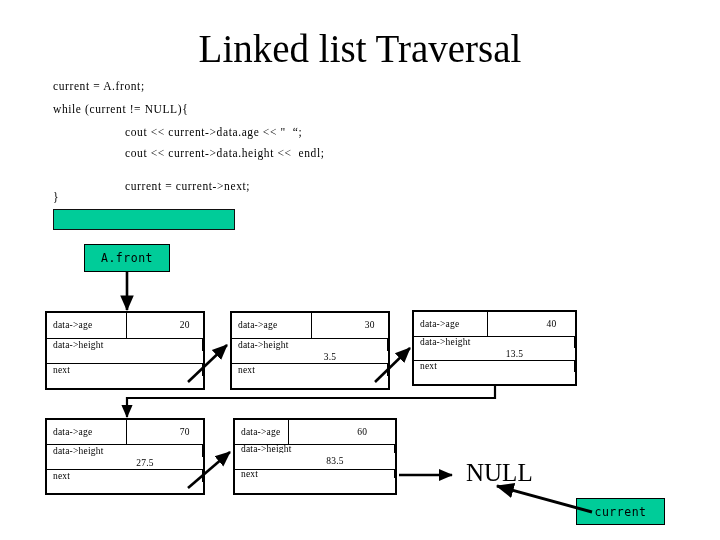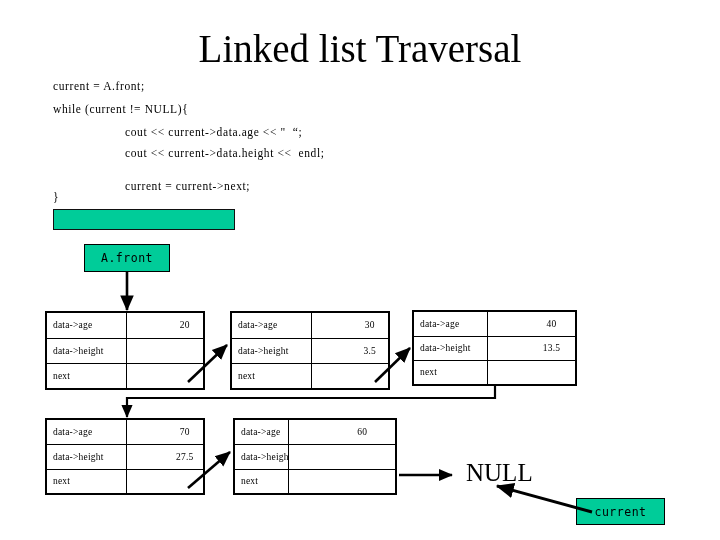--- a/index.html
+++ b/index.html
@@ -78,20 +78,21 @@
     box-sizing: border-box;
     background: #ffffff;
   }
   .node-row {
     display: flex;
     width: 100%;
     box-sizing: border-box;
   }
   .node-row + .node-row {
     border-top: 1.5px solid #000000;
+    flex-direction: column;
   }
   .node-cell-label,
   .node-cell-value {
     box-sizing: border-box;
     display: flex;
     align-items: center;
     font-family: "Liberation Serif", serif;
     font-size: 9.5px;
     color: #000000;
     letter-spacing: 0.2px;
@@ -230,20 +231,21 @@
     </div>
   </div>
 
   <div id="node5" class="node">
     <div class="node-row">
       <div class="node-cell-label">data-&gt;age</div>
       <div class="node-cell-value">60</div>
     </div>
     <div class="node-row">
       <div class="node-cell-label">data-&gt;height</div>
+      <div class="node-cell-value">83.5</div>
     </div>
     <div class="node-row">
       <div class="node-cell-label">next</div>
       <div class="node-cell-value"></div>
     </div>
   </div>
 
   <svg id="connectors" viewBox="0 0 720 540" xmlns="http://www.w3.org/2000/svg">
     <defs>
       <marker id="arrowhead" markerWidth="7" markerHeight="7" refX="5.6" refY="3" orient="auto" markerUnits="strokeWidth">

